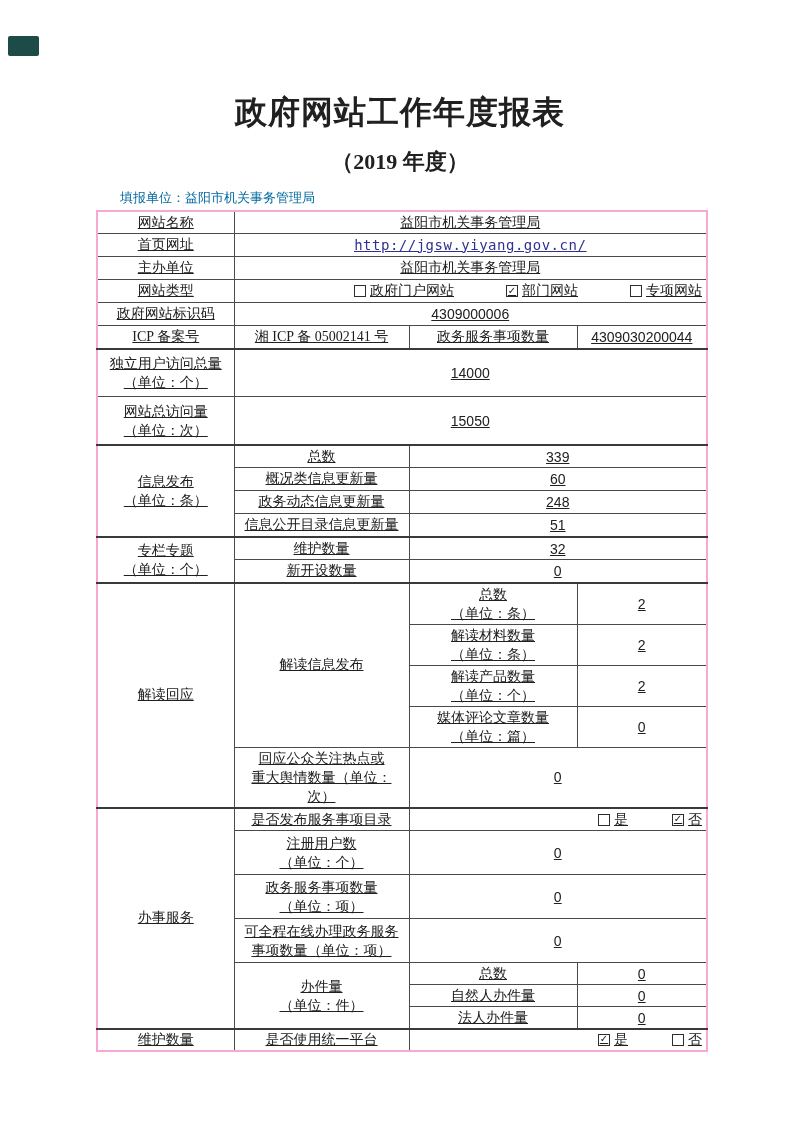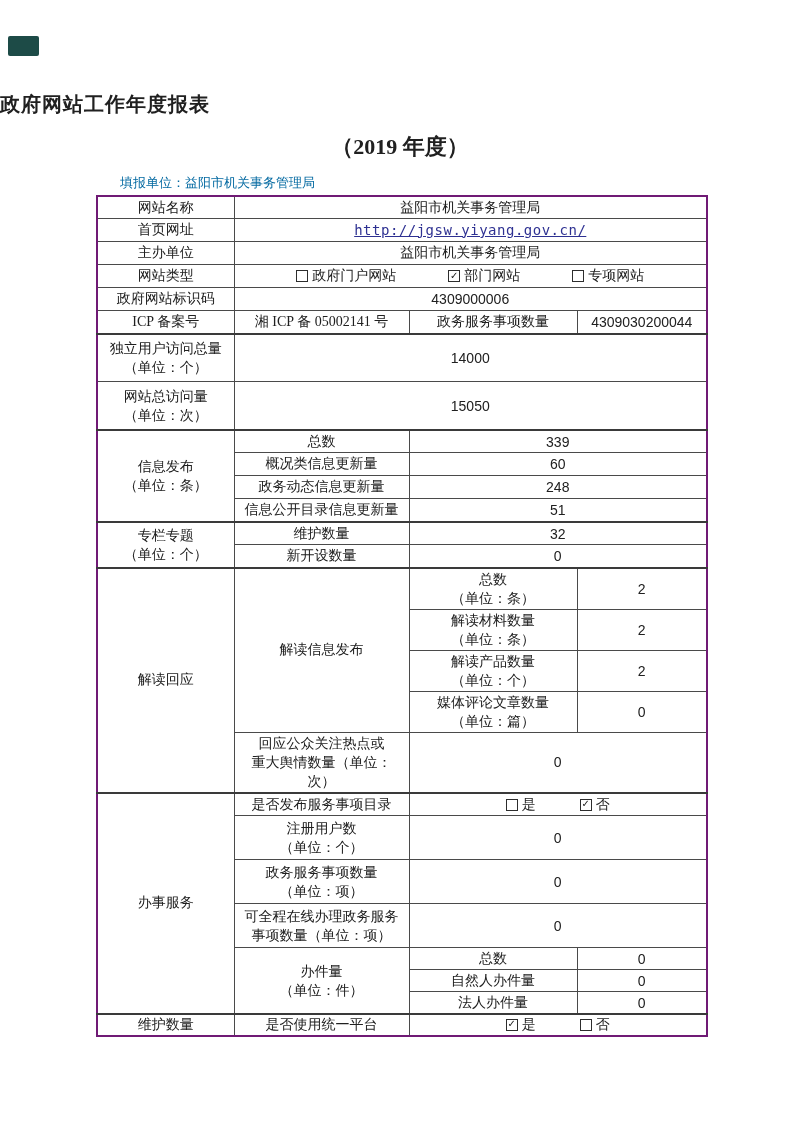--- a/index.html
+++ b/index.html
@@ -6,51 +6,52 @@
   body{
     width:800px;height:1130px;position:relative;
     font-family:"Liberation Serif","DejaVu Serif",serif;
     color:#202020;
   }
   .corner-mark{
     position:absolute;left:8px;top:36px;width:31px;height:20px;
     border-radius:2px;background:#1d4b47;
   }
   h1.title{
-    margin:92px 0 0;font-size:20px;line-height:1.25;font-weight:bold;
-    text-align:left;letter-spacing:1px;
+    margin:92px 0 0;font-size:32px;line-height:1.25;font-weight:bold;
+    text-align:center;letter-spacing:1px;
   }
   h2.subtitle{
     margin:16px 0 12px;font-size:22px;line-height:1.3;font-weight:bold;
     text-align:center;
   }
   .filing{
     margin:12px 0 0 120px;font-size:13px;line-height:1.4;color:#0369a1;
   }
   table.report{
     border-collapse:collapse;table-layout:fixed;
     margin:3px 0 0 96px;width:610px;
-    border:2px solid #701a75;
+    border:2px solid #f9a8d4;
+    text-decoration:underline;
   }
   table.report td{
     border:1.5px solid #4a4a4a;
     text-align:center;vertical-align:middle;
     padding:1px 4px;font-size:14px;overflow:hidden;
   }
   tr.sec > td{border-top:2px solid #3a3a3a;}
   tr.h20{height:20px;} tr.h22{height:22px;} tr.h23{height:23px;}
   tr.h41{height:41px;} tr.h43{height:48px;} tr.h44{height:44px;}
   .l2 span{display:block;line-height:19px;}
   .num{font-family:"Liberation Sans","DejaVu Sans",sans-serif;font-size:13px;}
   a.url{
     font-family:"DejaVu Sans Mono","Liberation Mono",monospace;
     font-size:14px;letter-spacing:.5px;
     color:#2e3192;text-decoration:underline;
   }
-  .cbrow{display:flex;justify-content:center;align-items:center;gap:52px;}
+  .cbrow{display:flex;justify-content:flex-end;align-items:center;gap:52px;}
   .cbrow.g44{gap:44px;}
   .cbitem{display:inline-flex;align-items:center;white-space:nowrap;}
   .cb{
     width:12px;height:12px;box-sizing:border-box;
     border:1.5px solid #2d2d2d;margin-right:4px;
     display:inline-flex;align-items:center;justify-content:center;
     font-family:"DejaVu Sans",sans-serif;font-size:10px;font-weight:bold;line-height:1;
   }
   .cb.checked::after{content:"✓";margin-top:-1px;}
 </style>

